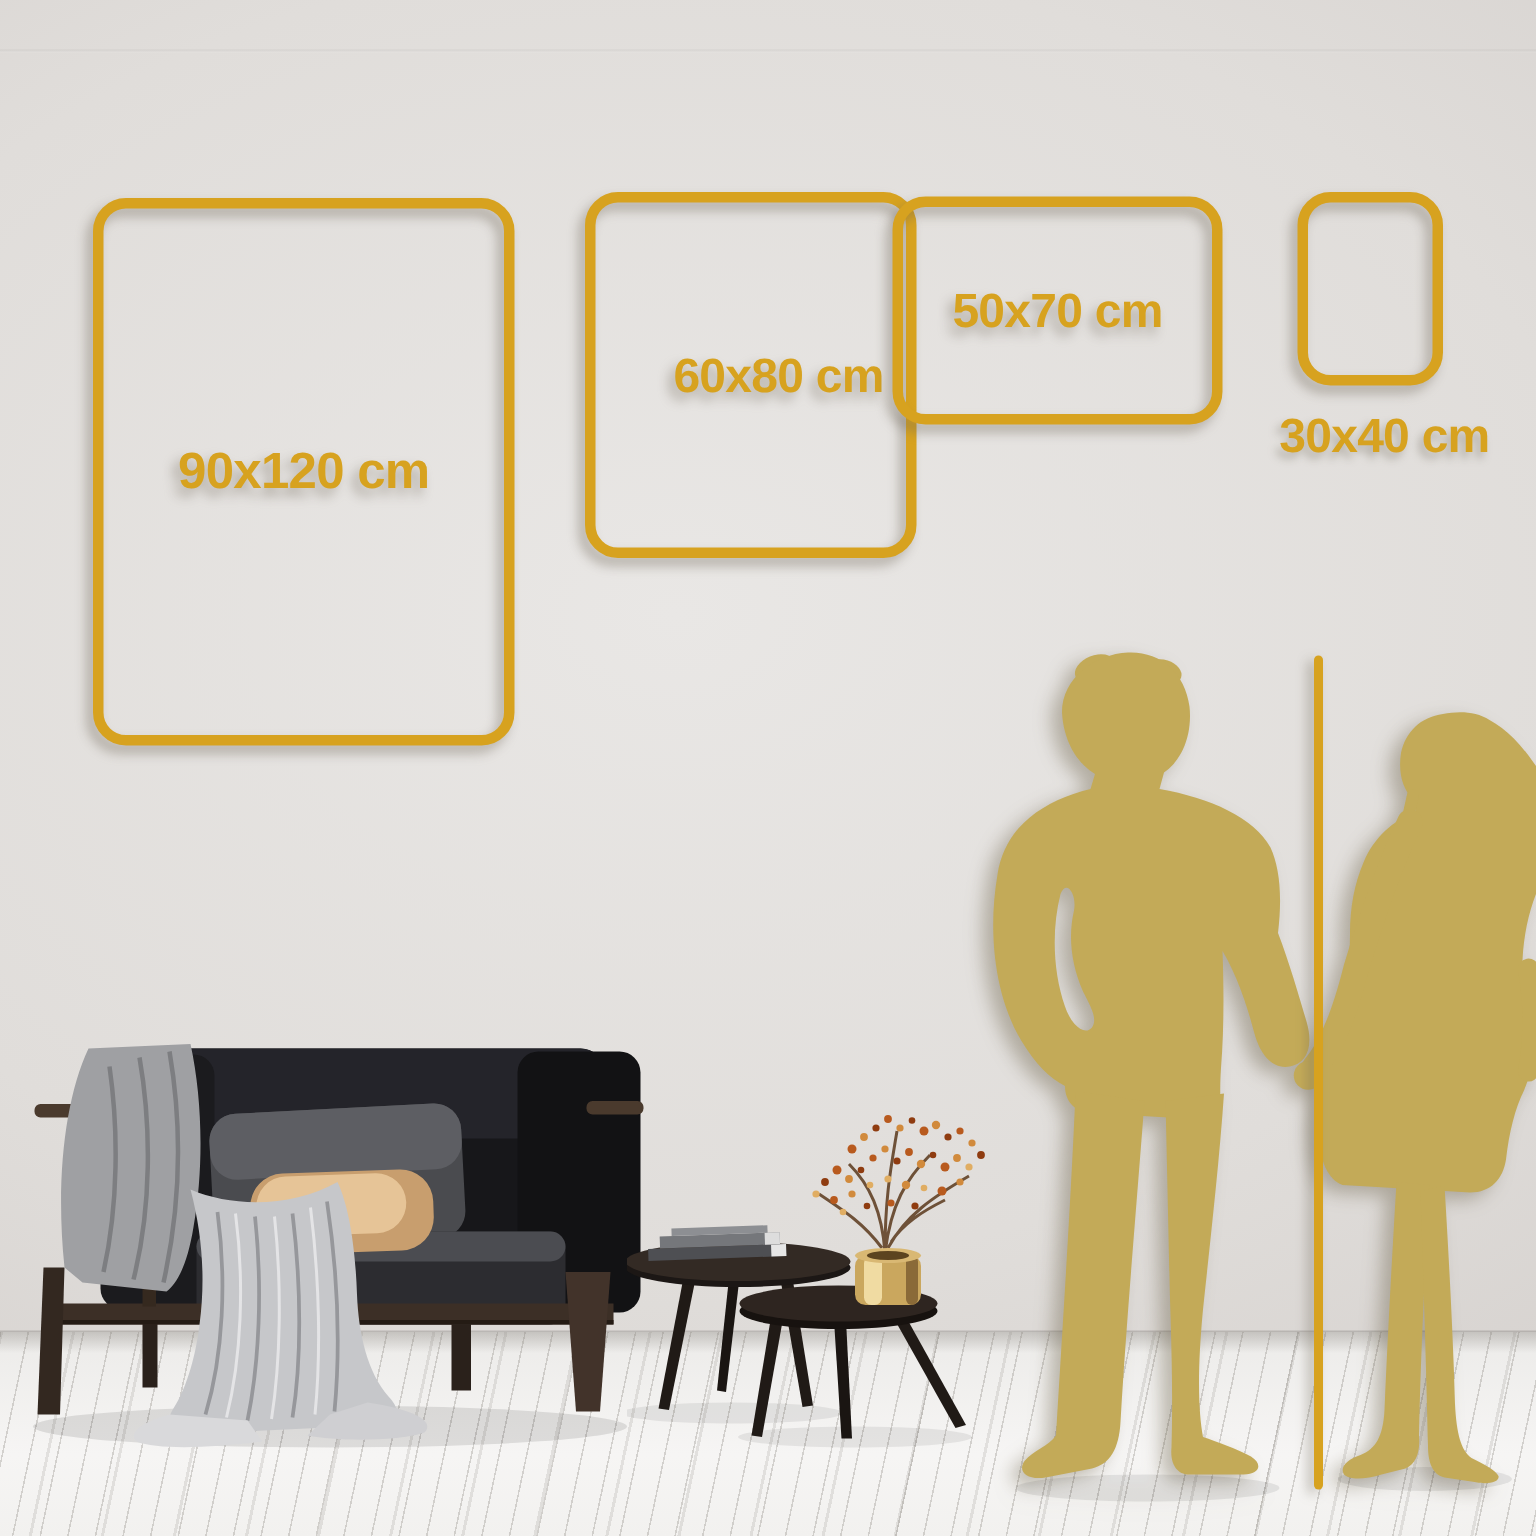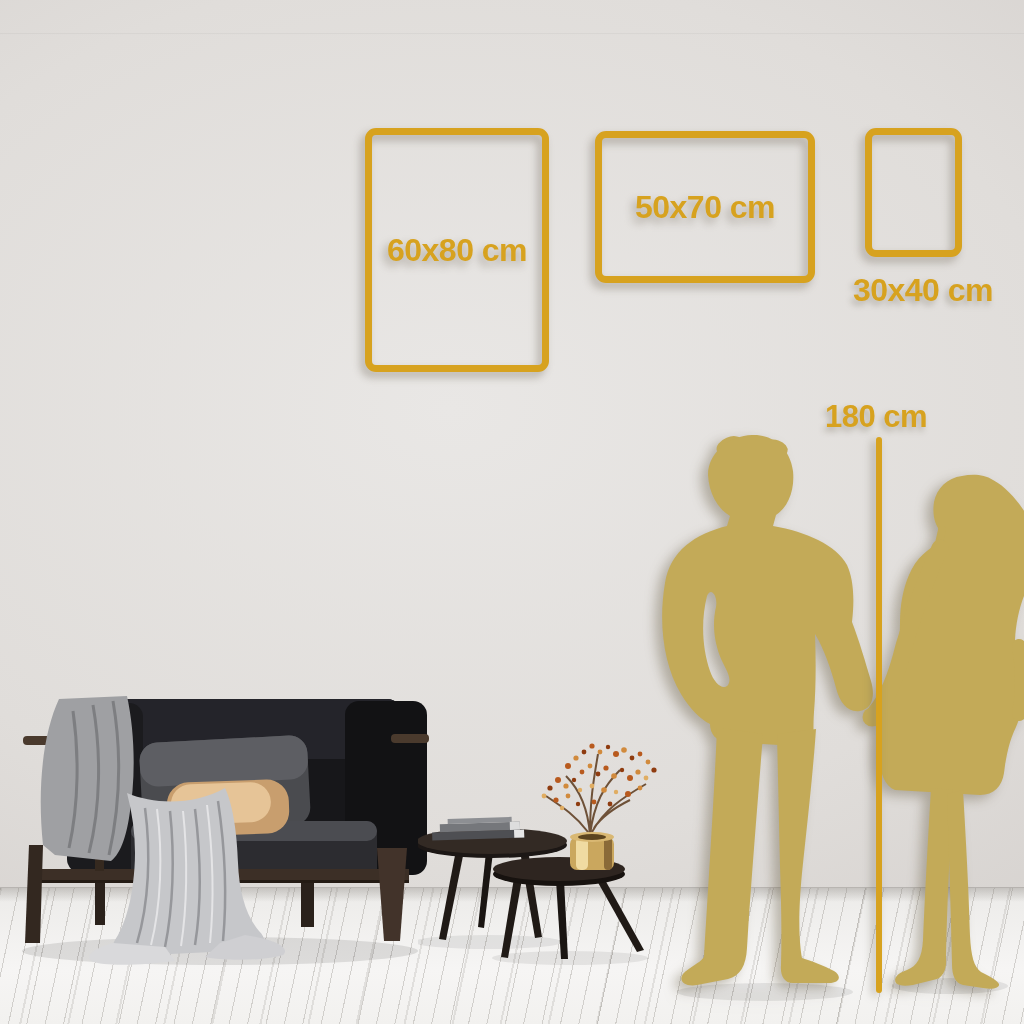--- a/index.html
+++ b/index.html
@@ -18,26 +18,26 @@
   .floor{
     position:absolute;left:0;top:888px;width:1024px;height:136px;
     background:
       linear-gradient(rgba(135,130,124,0.38), rgba(0,0,0,0) 14px),
       repeating-linear-gradient(102deg, rgba(130,125,118,0.30) 0 1px, rgba(0,0,0,0) 1px 18px),
       repeating-linear-gradient(102deg, rgba(120,115,108,0.16) 0 2px, rgba(0,0,0,0) 2px 47px),
       linear-gradient(#ecebe9, #f6f5f4 60%, #f2f1ef);
   }
   .floor-line{position:absolute;left:0;top:887px;width:1024px;height:1px;background:rgba(80,75,70,0.25);}
   .frame{
-    position:absolute;border:7px solid var(--gold);border-radius:11px;
+    position:absolute;border:7px solid var(--gold);border-radius:22px;
     display:flex;align-items:center;justify-content:center;
     filter:drop-shadow(-4px 5px 4px rgba(110,102,86,0.45));
   }
   .f1{left:62px;top:132px;width:267px;height:351px;}
-  .f2{left:365px;top:128px;width:170px;height:230px;}
+  .f2{left:390px;top:128px;width:170px;height:230px;padding-left:37px;}
   .f3{left:595px;top:131px;width:206px;height:138px;}
   .f4{left:865px;top:128px;width:83px;height:115px;}
   .frame-label{
     color:var(--gold);font-size:32px;font-weight:bold;letter-spacing:-0.5px;white-space:nowrap;
   }
   .f1 .frame-label{font-size:34px;}
   .label-30{
     position:absolute;left:833px;top:272px;width:160px;text-align:right;
     color:var(--gold);font-size:32px;font-weight:bold;letter-spacing:-0.5px;white-space:nowrap;
     filter:drop-shadow(-3px 4px 3px rgba(110,102,86,0.4));
@@ -62,20 +62,23 @@
 </style>
 </head>
 <body>
 
 <div class="stage">
 
   <div class="ceiling-line"></div>
   <div class="floor-line"></div>
   <div class="floor"></div>
 
+  <div class="frame f1">
+    <span class="frame-label">90x120 cm</span>
+  </div>
   <div class="frame f2">
     <span class="frame-label">60x80 cm</span>
   </div>
   <div class="frame f3">
     <span class="frame-label">50x70 cm</span>
   </div>
   <div class="frame f4"></div>
   <div class="label-30">30x40 cm</div>
 
   <svg id="sofa-svg" class="svg-abs" width="420" height="292" viewBox="0 0 420 292">
@@ -239,16 +242,15 @@
         C 372,77 358,60 343,52 C 334,46 322,46 312,48 Z"></path>
       <path class="fig-stroke" stroke-width="8" stroke-linecap="round" d="M 292,102 C 288,120 285,136 277,148"></path>
       <path class="fig-stroke" stroke-width="17" stroke-linecap="round" d="M 290,120 C 275,152 263,188 254,218 C 247,246 238,270 226,284"></path>
       <circle class="fig" cx="222" cy="289" r="9.5"></circle>
       <path class="fig-stroke" stroke-width="14" stroke-linecap="round" d="M 369,218 C 373,242 373,264 369,286"></path>
       <path class="fig" d="M 281,360 C 278,410 275,465 273,512 C 272,530 267,538 257,542 C 248,545 243,550 246,555 C 250,559 261,558 271,555 L 287,551 C 294,548 297,540 296,529 C 297,478 300,418 303,362 Z"></path>
       <path class="fig" d="M 313,362 C 316,412 319,468 320,508 C 321,528 324,539 331,544 C 339,548 347,552 349,556 C 350,560 342,562 333,560 L 313,557 C 305,555 302,547 302,536 C 301,488 299,428 297,366 Z"></path>
     </g>
   </svg>
 
-  <div class="measure-label">180 cm</div>
   <div class="measure-line"></div>
 
 </div>
 
 </body></html>

